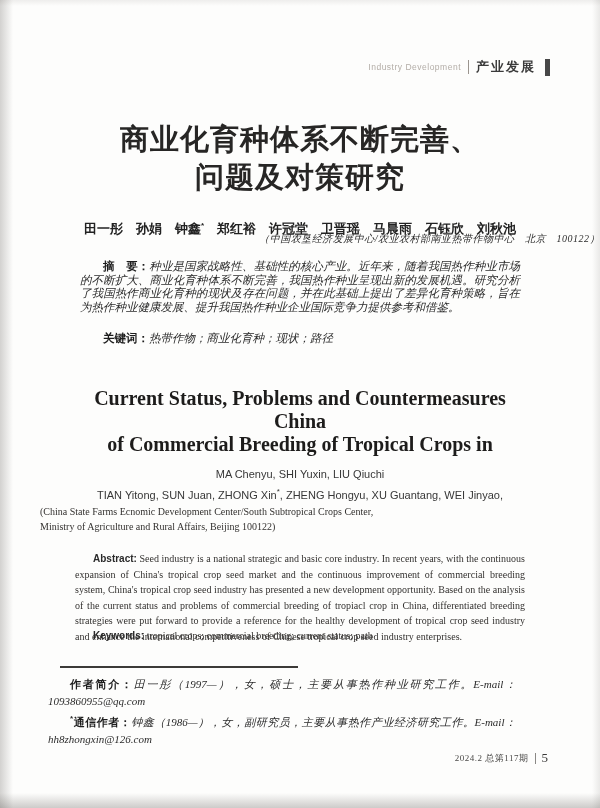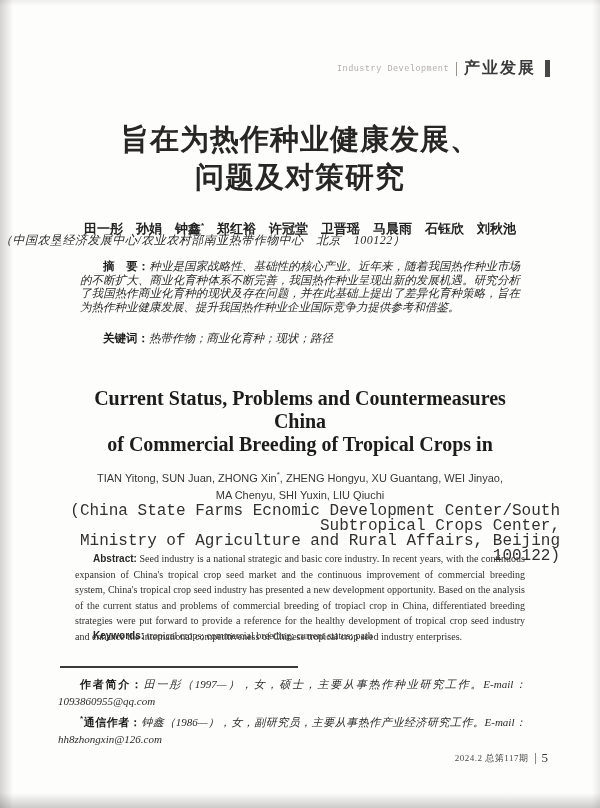--- a/index.html
+++ b/index.html
@@ -17,52 +17,52 @@
       linear-gradient(270deg, rgba(60,55,50,0.10), rgba(60,55,50,0)) right/8px 100% no-repeat,
       linear-gradient(180deg, rgba(60,55,50,0.08), rgba(60,55,50,0)) top/100% 6px no-repeat,
       #fdfdfc;
   }
   
   .journal-header{
     position:absolute;top:58px;right:50px;
     display:flex;align-items:center;gap:7px;
   }
   .journal-header .en{
-    font-family:Liberation Mono, monospace;
+    font-family:Liberation Sans, sans-serif;
     font-size:8.5px;color:#b3ada7;letter-spacing:0.5px;
   }
   .journal-header .vdiv{
     width:1px;height:14px;background:#9a948e;
   }
   .journal-header .zh{
     font-family:"Liberation Sans", sans-serif;
-    font-size:16px;font-weight:bold;color:#3a3a3a;letter-spacing:2px;
+    font-size:13px;font-weight:bold;color:#3a3a3a;letter-spacing:2px;
   }
   .journal-header .bar{
     width:5px;height:17px;background:#474747;margin-left:2px;
   }
   
   .title-zh{
     position:absolute;top:120px;left:0;width:600px;
     text-align:center;
     font-family:"Liberation Sans", sans-serif;
     font-weight:bold;color:#272625;
     font-size:29px;line-height:38px;letter-spacing:1px;
   }
   
   .authors-zh{
     position:absolute;top:220px;left:0;width:600px;text-align:center;
     font-family:"Liberation Sans", sans-serif;
     font-size:13px;font-weight:bold;color:#222;
   }
   .authors-zh sup, .authors-en sup{font-size:8px;}
   .affil-zh{
-    position:absolute;top:232px;left:0;width:600px;text-align:left;
+    position:absolute;top:232px;left:0;width:600px;text-align:right;
     font-family:"Liberation Serif", serif;font-style:italic;
-    font-size:12px;color:#2b2b2b;letter-spacing:0.5px;
+    font-size:10px;color:#2b2b2b;letter-spacing:0.5px;
   }
   
   .abstract-zh{
     position:absolute;top:260px;left:80px;width:440px;
     font-size:11.5px;line-height:13.5px;color:#2b2b2b;
     text-align:justify;
   }
   .abstract-zh p{margin:0;text-indent:2em;}
   .zh-label{
     font-family:"Liberation Sans", sans-serif;
@@ -82,43 +82,43 @@
     font-family:"Liberation Serif", serif;
     font-weight:bold;color:#1d1c1b;
     font-size:20px;line-height:23px;
   }
   .authors-en{
     position:absolute;top:466px;left:40px;width:520px;text-align:center;
     font-family:"Liberation Sans", sans-serif;
     font-size:11px;line-height:17px;color:#373737;
   }
   .affil-en{
-    position:absolute;top:504px;left:40px;width:520px;text-align:right;
-    font-family:Liberation Mono, monospace;
-    font-size:16px;line-height:15px;color:#33312f;
+    position:absolute;top:504px;left:40px;width:520px;text-align:left;
+    font-family:Liberation Serif, serif;
+    font-size:10px;line-height:15px;color:#33312f;
   }
   .abstract-en{
     position:absolute;top:551px;left:75px;width:450px;
     font-family:"Liberation Serif", serif;
     font-size:10px;line-height:15.5px;color:#33312f;
     text-align:justify;
   }
   .abstract-en p{margin:0;text-indent:1.8em;}
   .en-label{font-family:"Liberation Sans", sans-serif;font-weight:bold;color:#2a2a2a;}
   .keywords-en{
     position:absolute;top:630px;left:75px;width:450px;
     font-family:"Liberation Serif", serif;
     font-size:10px;color:#33312f;text-indent:1.8em;
   }
   
   .footnote-rule{
     position:absolute;top:666px;left:60px;width:238px;height:2px;background:#3c3a38;
   }
   .footnotes{
-    position:absolute;top:676px;left:58px;width:468px;
+    position:absolute;top:676px;left:48px;width:468px;
     font-size:11px;line-height:17px;color:#2b2b2b;text-align:justify;
   }
   .footnotes p{margin:0;text-indent:2em;}
   .fn-sup{font-size:8px;font-weight:bold;vertical-align:super;font-family:"Liberation Sans", sans-serif;}
   
   .page-footer{
     position:absolute;top:750px;right:52px;
     display:flex;align-items:center;gap:6px;
     font-family:"Liberation Serif", serif;color:#4a4947;
   }
@@ -132,21 +132,21 @@
 <div class="canvas">
 
   <div class="journal-header">
     <span class="en">Industry Development</span>
     <span class="vdiv"></span>
     <span class="zh">产业发展</span>
     <span class="bar"></span>
   </div>
 
   <div class="title-zh">
-    <div>旨在为热作种业健康发展、</div>
+    <div>商业化育种体系不断完善、</div>
     <div>问题及对策研究</div>
   </div>
 
   <div class="authors-zh">
     <span>田一彤　孙娟　钟鑫</span><sup>*</sup><span>　郑红裕　许冠堂　卫晋瑶　马晨雨　石钰欣　刘秋池</span>
   </div>
 
   <div class="affil-zh">（中国农垦经济发展中心/农业农村部南亚热带作物中心　北京　100122）</div>
 
   <div class="abstract-zh">
@@ -159,24 +159,24 @@
     <span class="zh-label">关键词：</span><span class="kai">热带作物；商业化育种；现状；路径</span>
   </div>
 
   <div class="title-en">
     <div>Current Status, Problems and Countermeasures</div>
     <div>China</div>
     <div>of Commercial Breeding of Tropical Crops in</div>
   </div>
 
   <div class="authors-en">
+    <div>MA Chenyu, SHI Yuxin, LIU Qiuchi</div>
     <div>
       <span>TIAN Yitong, SUN Juan, ZHONG Xin</span><sup>*</sup><span>, ZHENG Hongyu, XU Guantang, WEI Jinyao,</span>
     </div>
-    <div>MA Chenyu, SHI Yuxin, LIU Qiuchi</div>
   </div>
 
   <div class="affil-en">
     <div>(China State Farms Ecnomic Development Center/South Subtropical Crops Center,</div>
     <div>Ministry of Agriculture and Rural Affairs, Beijing 100122)</div>
   </div>
 
   <div class="abstract-en">
     <p>
       <span class="en-label">Abstract:</span><span> Seed industry is a national strategic and basic core industry. In recent years, with the continuous expansion of China's tropical crop seed market and the continuous improvement of commercial breeding system, China's tropical crop seed industry has presented a new development opportunity. Based on the analysis of the current status and problems of commercial breeding of tropiacl crop in China, differentiated breeding strategies were put forward to provide a reference for the healthy development of tropical crop seed industry and enhance the international competitiveness of Chinese tropical crop seed industry enterprises.</span>

